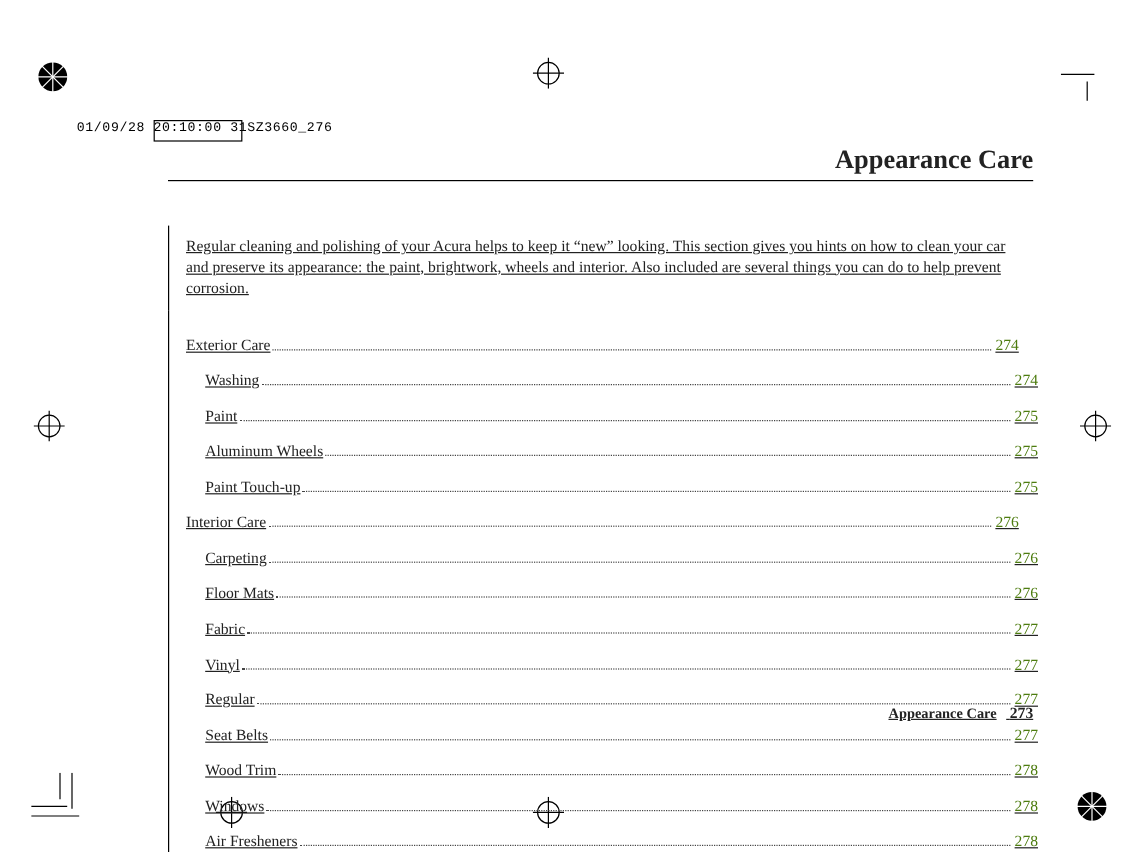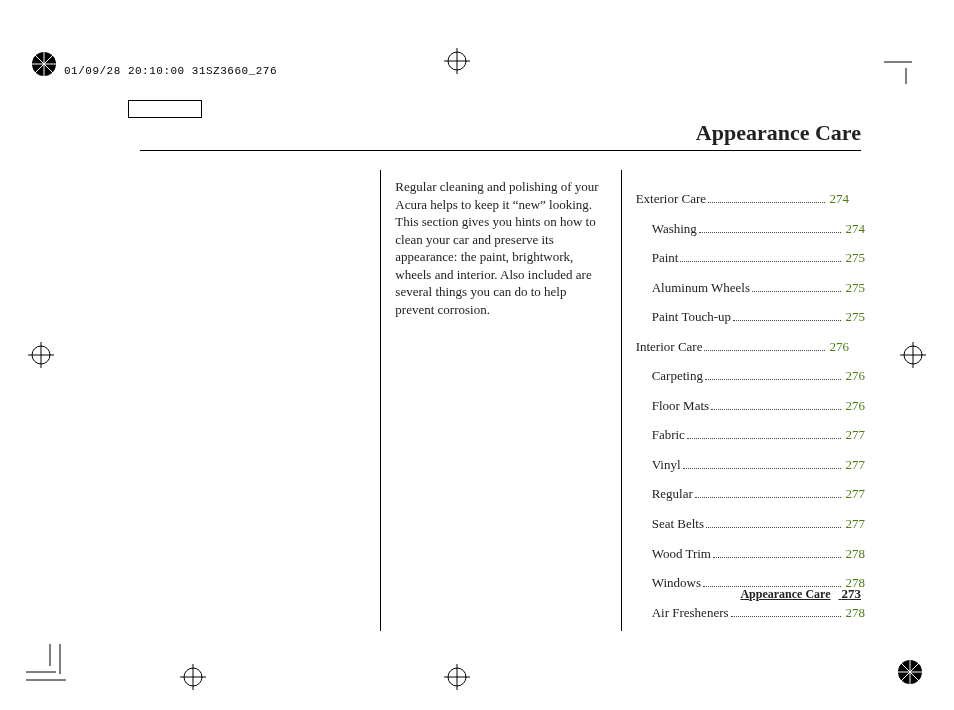--- a/index.html
+++ b/index.html
@@ -37,20 +37,21 @@
     box-sizing: border-box;
   }
 
   
   .stamp {
     position: absolute;
     font-family: "Courier New", monospace;
     font-size: 11px;
     letter-spacing: 0.5px;
     color: #000;
+    margin-top: 36px;
   }
 
   
   .title {
     position: absolute;
     right: 93px;
     top: 120px;
     font-size: 22px;
     font-weight: bold;
     font-family: Georgia, 'Times New Roman', serif;
@@ -67,21 +68,22 @@
   }
 
   
   .columns {
     position: absolute;
     left: 140px;
     right: 93px;
     top: 170px;
     bottom: 140px;
     display: grid;
-    grid-template-columns: 1fr 1fr 1fr;
+    grid-template-columns: 1fr;
+    text-decoration: underline;
   }
   .col {
     padding: 8px 12px 10px 14px;
     font-size: 13px;
     line-height: 1.35;
   }
   .col + .col {
     border-left: 1px solid #000;
   }
   .col.empty {  }

